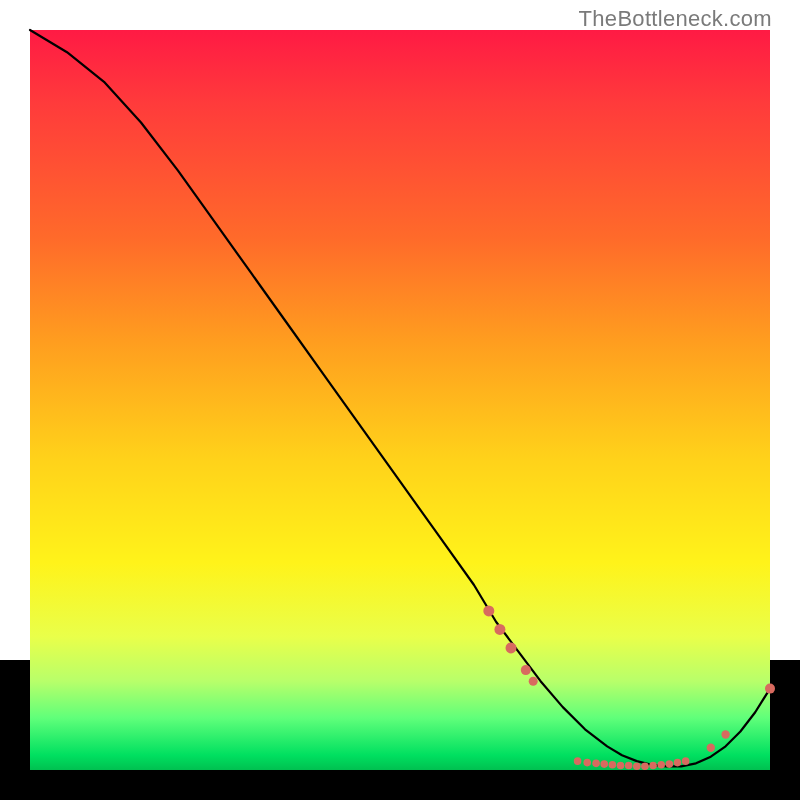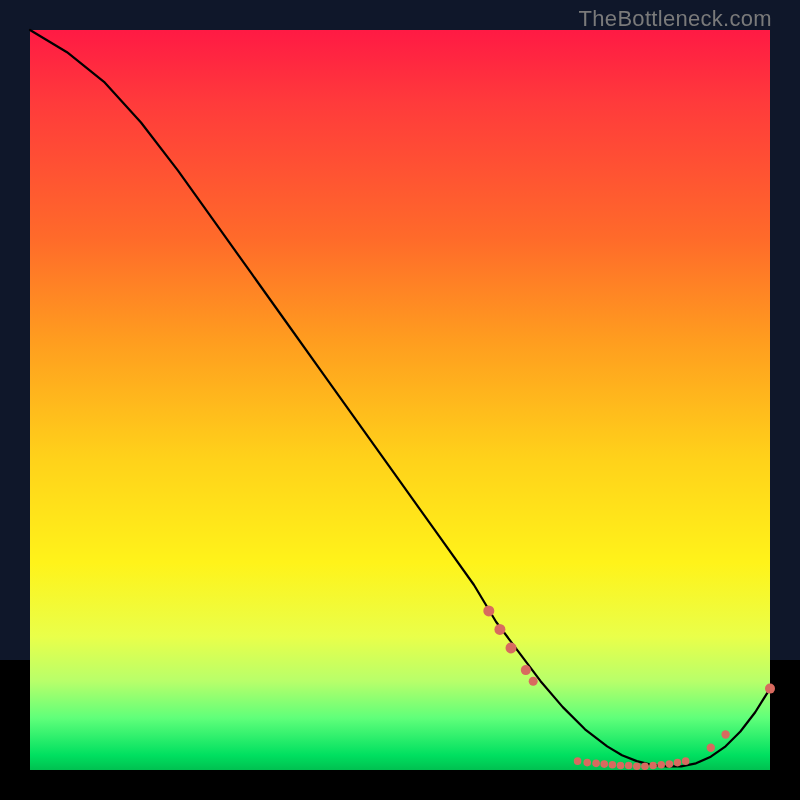--- a/index.html
+++ b/index.html
@@ -8,21 +8,21 @@
     width: 800px;
     height: 800px;
     background: #000000;
     overflow: hidden;
     font-family: Arial, Helvetica, sans-serif;
   }
   .frame {
     position: relative;
     width: 800px;
     height: 660px;
-    background: #0f172a;
+    background: #ffffff;
   }
   .plot-area {
     position: absolute;
     left: 30px;
     top: 30px;
     width: 740px;
     height: 740px;
     
     background: linear-gradient(
       to bottom,

